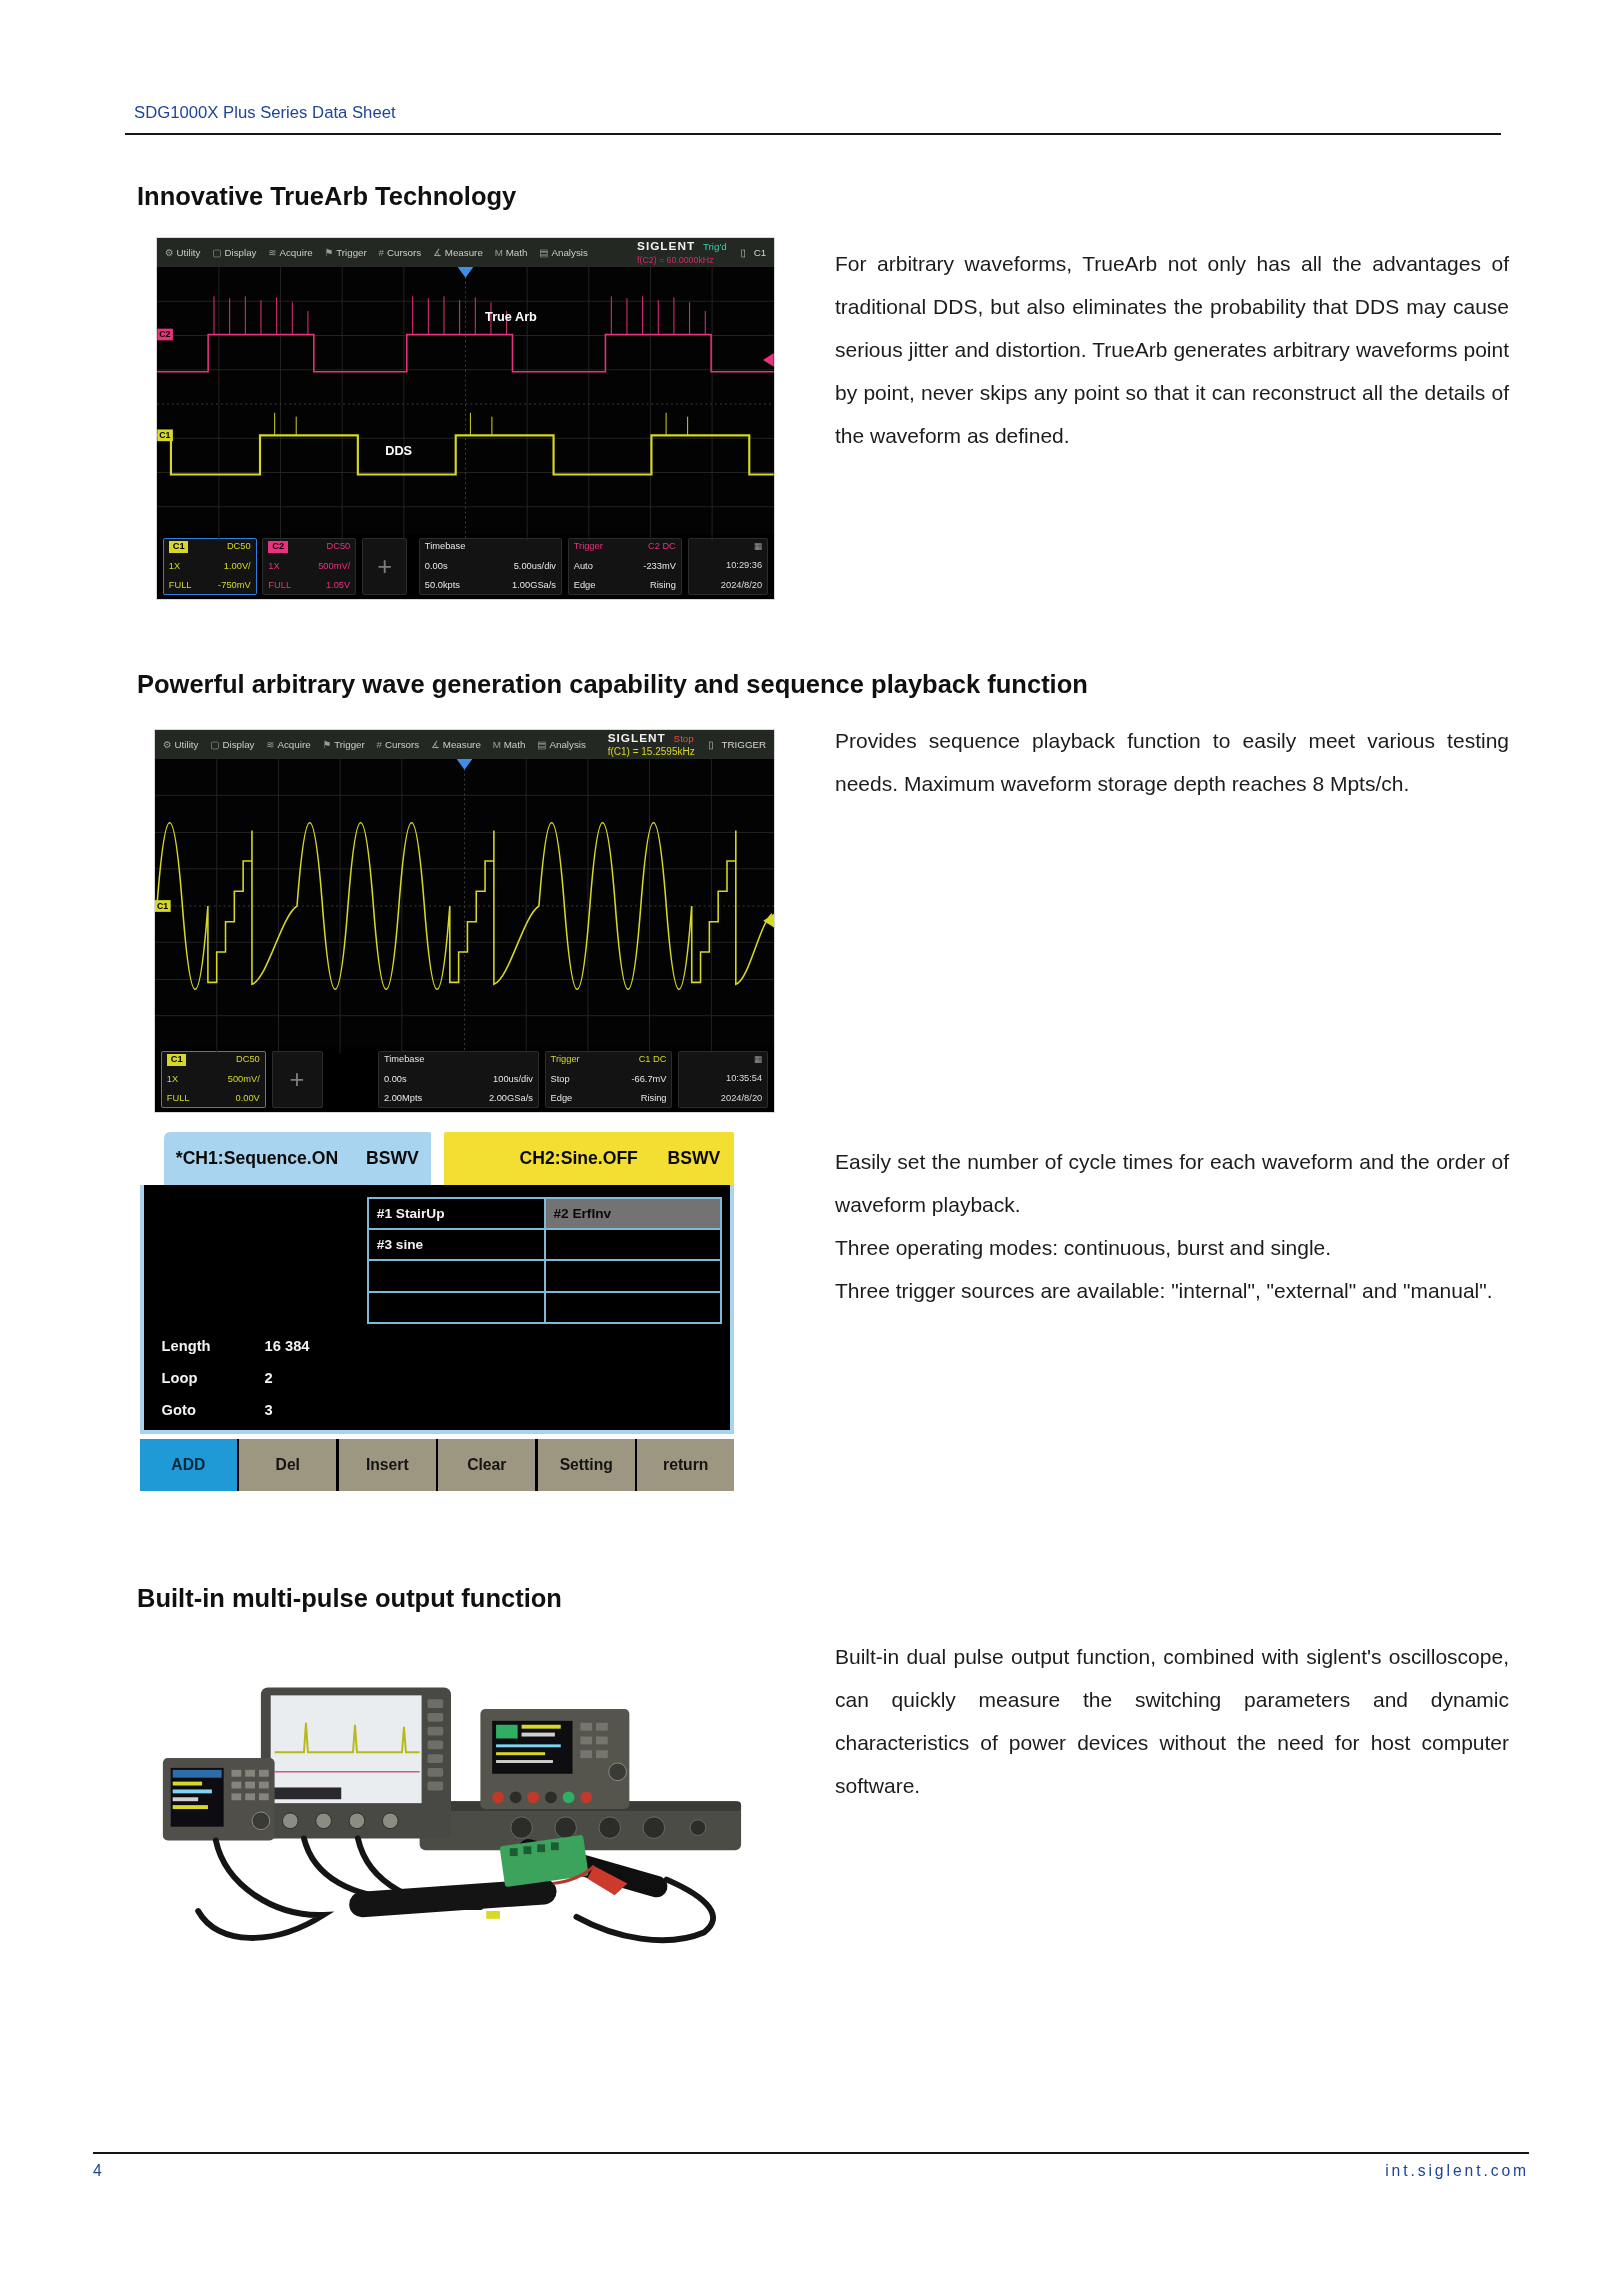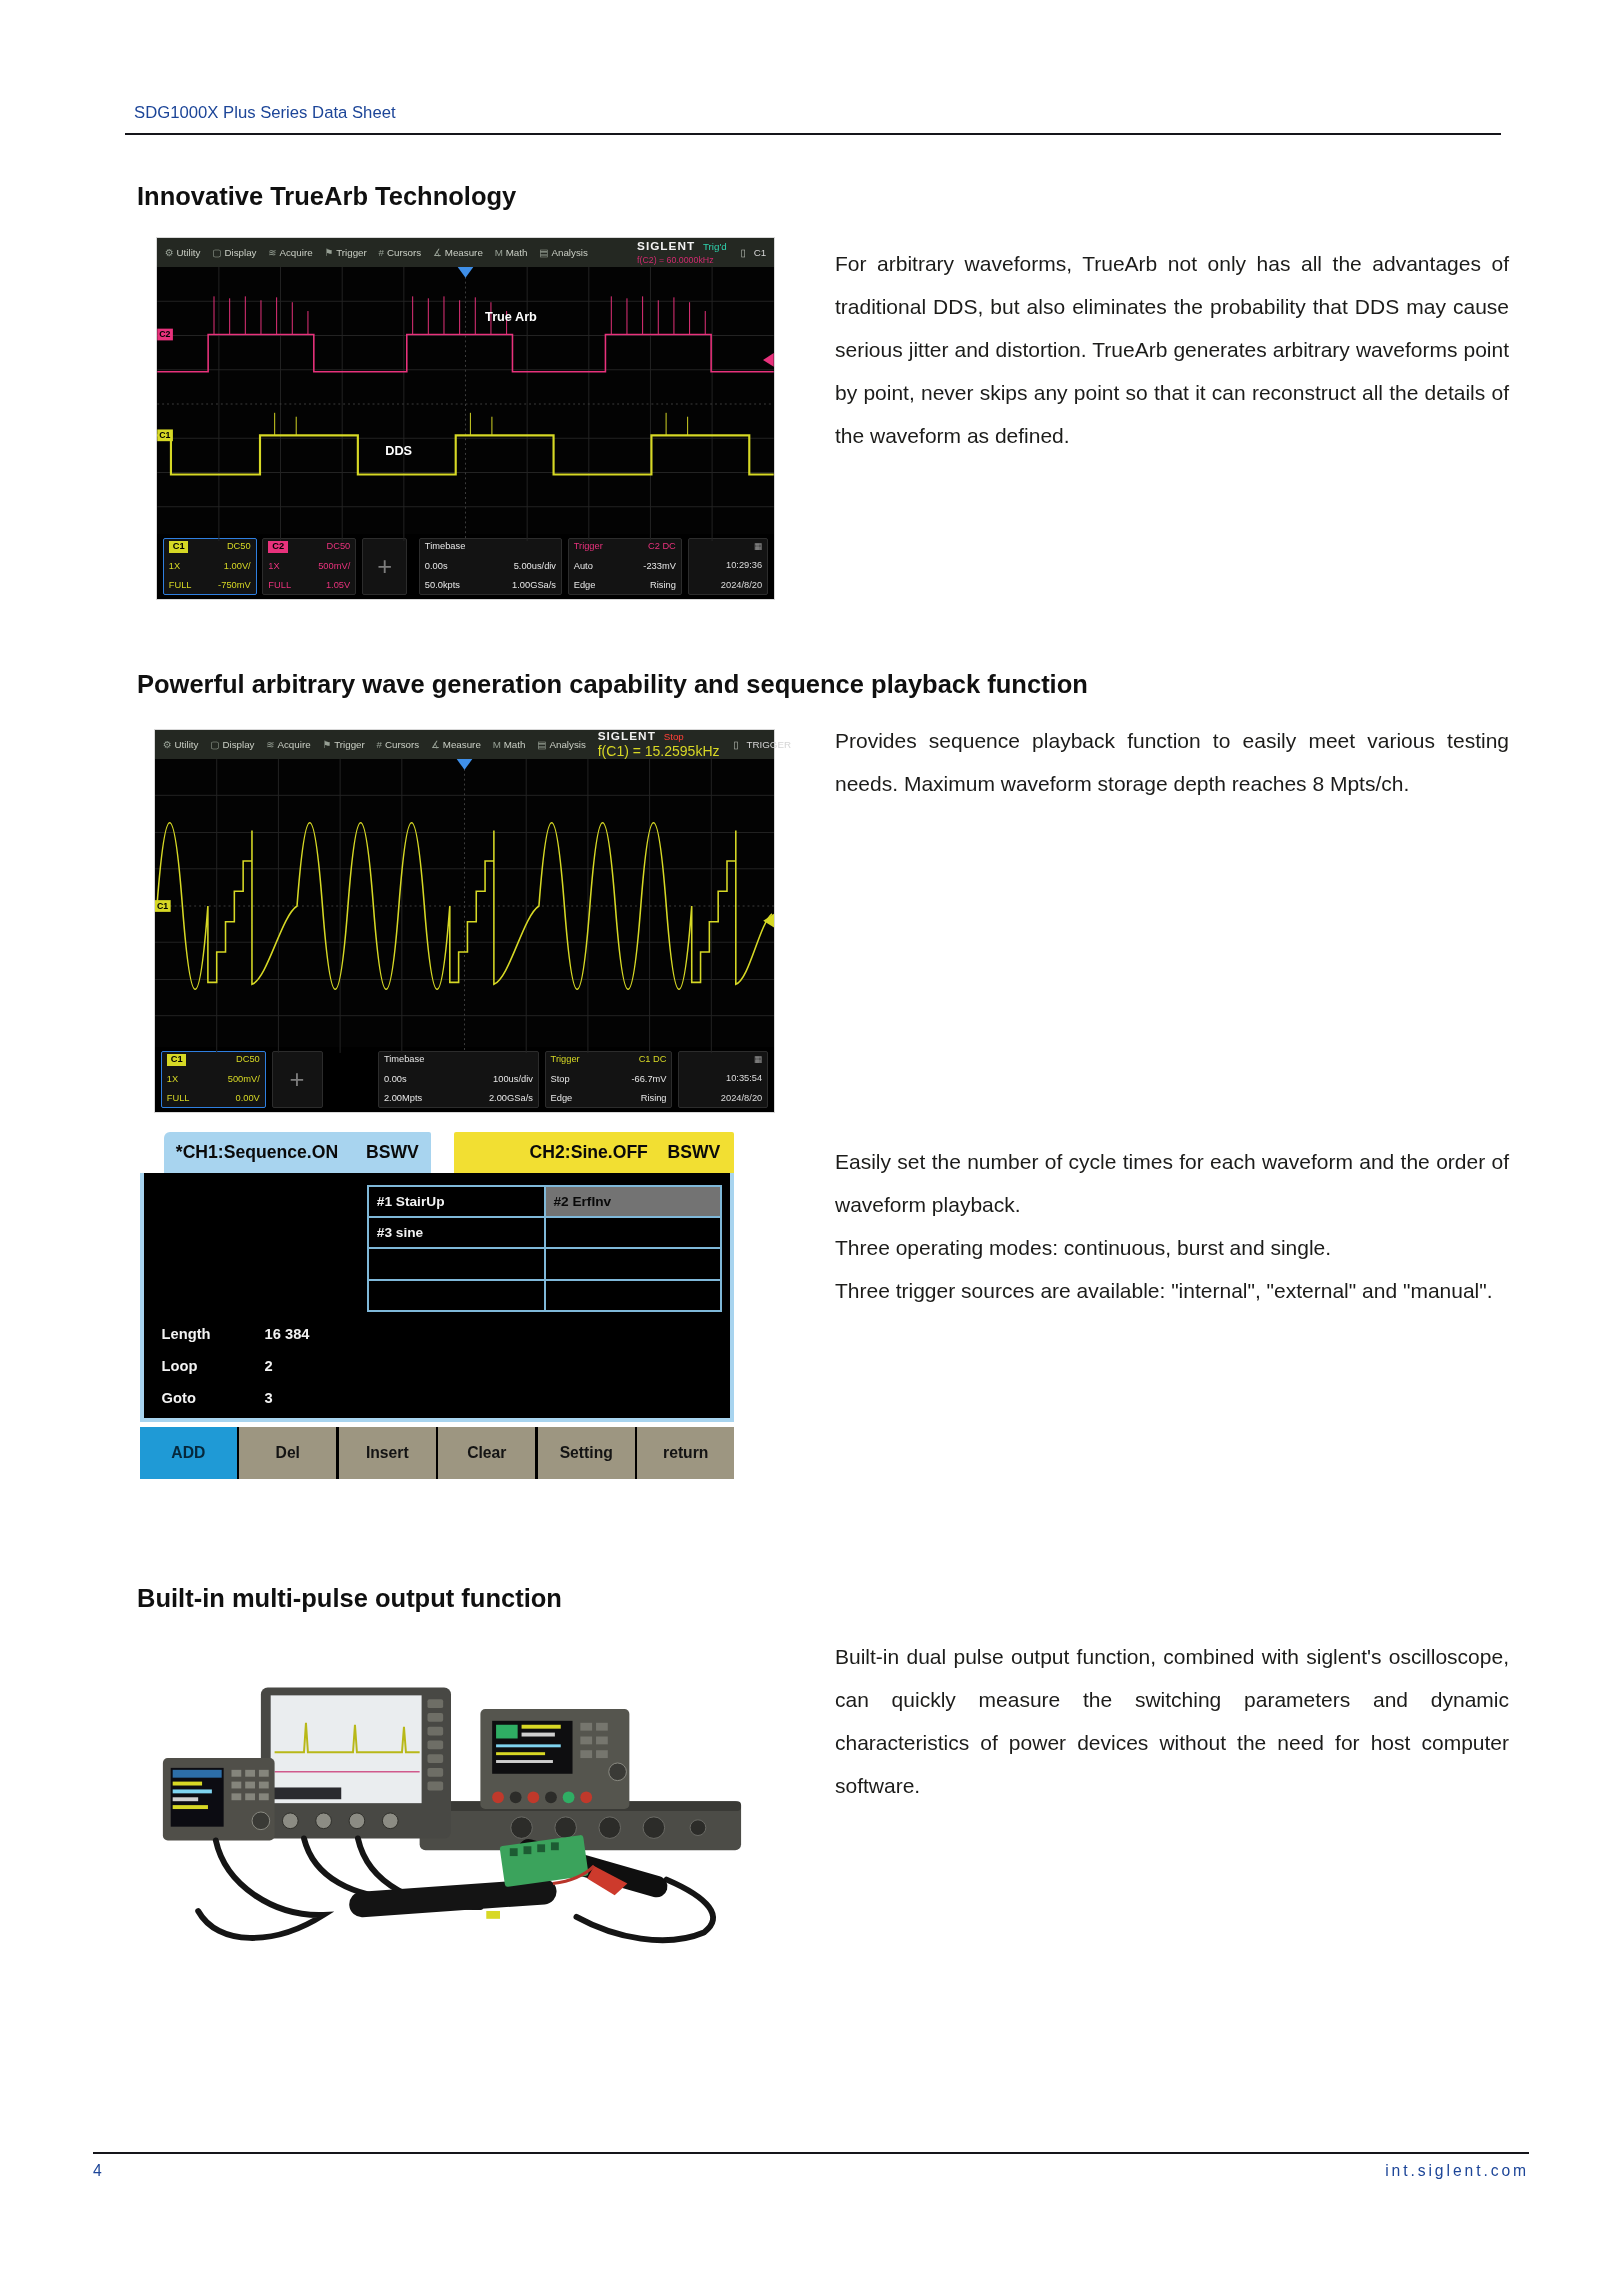--- a/index.html
+++ b/index.html
@@ -23,21 +23,21 @@
   .menubar{height:29px;background:#242822;display:flex;align-items:center;padding:0 7.8px;
            color:#c9cec4;font-size:9.8px;white-space:nowrap;}
   .menu-item{display:flex;align-items:center;gap:2.9px;margin-right:11.8px;}
   .menu-item .ic{font-size:9.8px;color:#97a095;}
   .brand-block{margin-left:auto;line-height:1.15;text-align:left;}
   .brand-row{display:flex;gap:7.8px;align-items:baseline;}
   .brand{color:#f2f2f2;font-weight:bold;font-size:11.8px;letter-spacing:1px;}
   .st-teal{color:#2fd3ae;font-size:9.8px;}
   .st-red{color:#ff4038;font-size:9.8px;}
   .freq-pink{color:#d12a6e;font-size:8.8px;}
-  .freq-yellow{color:#d8d825;font-size:14px;}
+  .freq-yellow{color:#d8d825;font-size:10px;}
   .side-right{display:flex;align-items:center;gap:7.8px;margin-left:13.7px;color:#d5d5d5;font-size:9.8px;}
   .batt{color:#b9bfb6;font-size:9.8px;}
   .graticule{position:relative;flex:1;background:#030303;}
   .graticule svg{position:absolute;left:0;top:0;}
 
   .bottombar{height:57px;display:flex;align-items:stretch;gap:5.9px;padding:3.9px 5.9px;font-size:9.3px;}
   .bbox{background:#131313;border:1px solid #2c2c2c;border-radius:2px;padding:2px 4.9px;
         display:flex;flex-direction:column;justify-content:space-between;}
   .bbox .row{display:flex;justify-content:space-between;gap:3.9px;line-height:1.25;}
   .chbox{width:93px;}
@@ -52,21 +52,21 @@
   .tbbox{width:149px;color:#e6e6e6;}
   .trigbox{width:116px;color:#e6e6e6;}
   .trig-pink{color:#e8327c;}
   .trig-yel{color:#d6d825;}
   .clockbox{width:78px;color:#dcdcdc;align-items:flex-end;text-align:right;}
   .clockbox .row{justify-content:flex-end;}
   .neticon{color:#9a9a9a;font-size:8.8px;}
 
   
   .sequi{position:absolute;left:140px;top:1132px;width:594px;}
-  .tabs{display:flex;height:41px;gap:23px;padding-left:24px;}
+  .tabs{display:flex;height:53px;gap:13px;padding-left:24px;}
   .tab{display:flex;align-items:center;font-weight:bold;font-size:17.6px;color:#0a0a0a;}
   .tab1{flex:0 0 243px;background:#a8d4ef;border-radius:5.9px 2px 0 0;padding:0 11.8px;justify-content:space-between;}
   .tab2{flex:1;background:#f2df32;padding:0 13.7px 0 76px;justify-content:space-between;border-radius:2px 2px 0 0;}
   .panel{height:245px;background:#000;border:4.9px solid #a8d4ef;border-top:none;position:relative;}
   .preview{position:absolute;left:13.7px;top:11.8px;width:192px;height:118px;border:1px solid #c9c9c9;
            background:#000;}
   .preview svg{position:absolute;left:0;top:0;}
   .preview-label{position:absolute;left:7.8px;bottom:2.9px;color:#f4f4f4;font-weight:bold;font-size:13.7px;}
   .seqtable{position:absolute;left:223px;top:11.8px;right:7.8px;height:123px;
             display:grid;grid-template-columns:1fr 1fr;grid-auto-rows:1fr;gap:2px;

